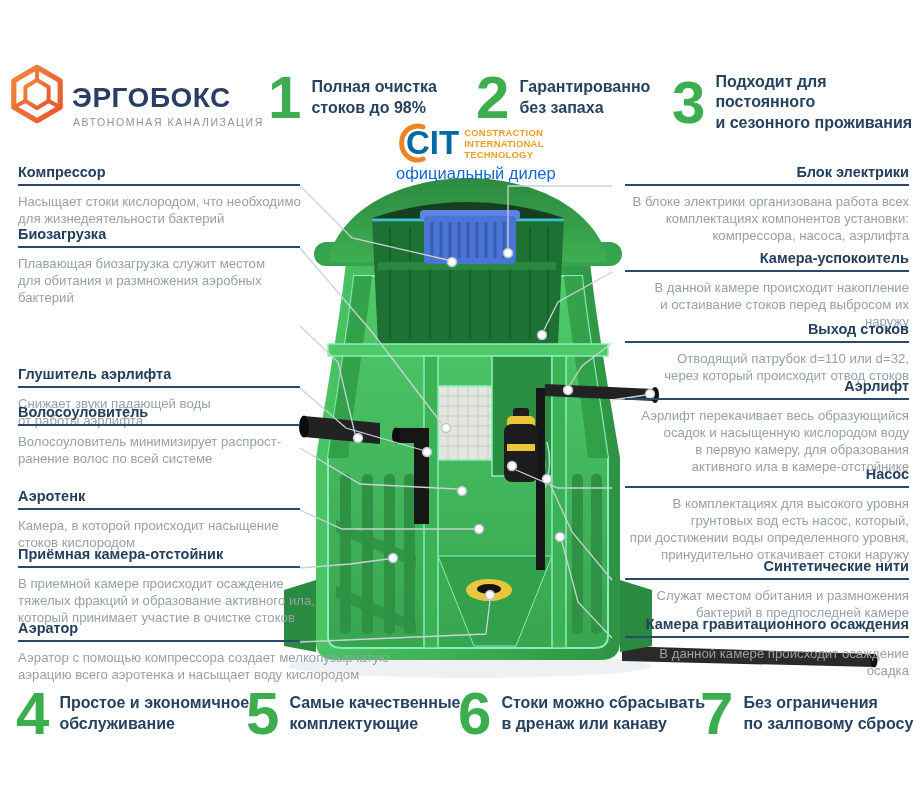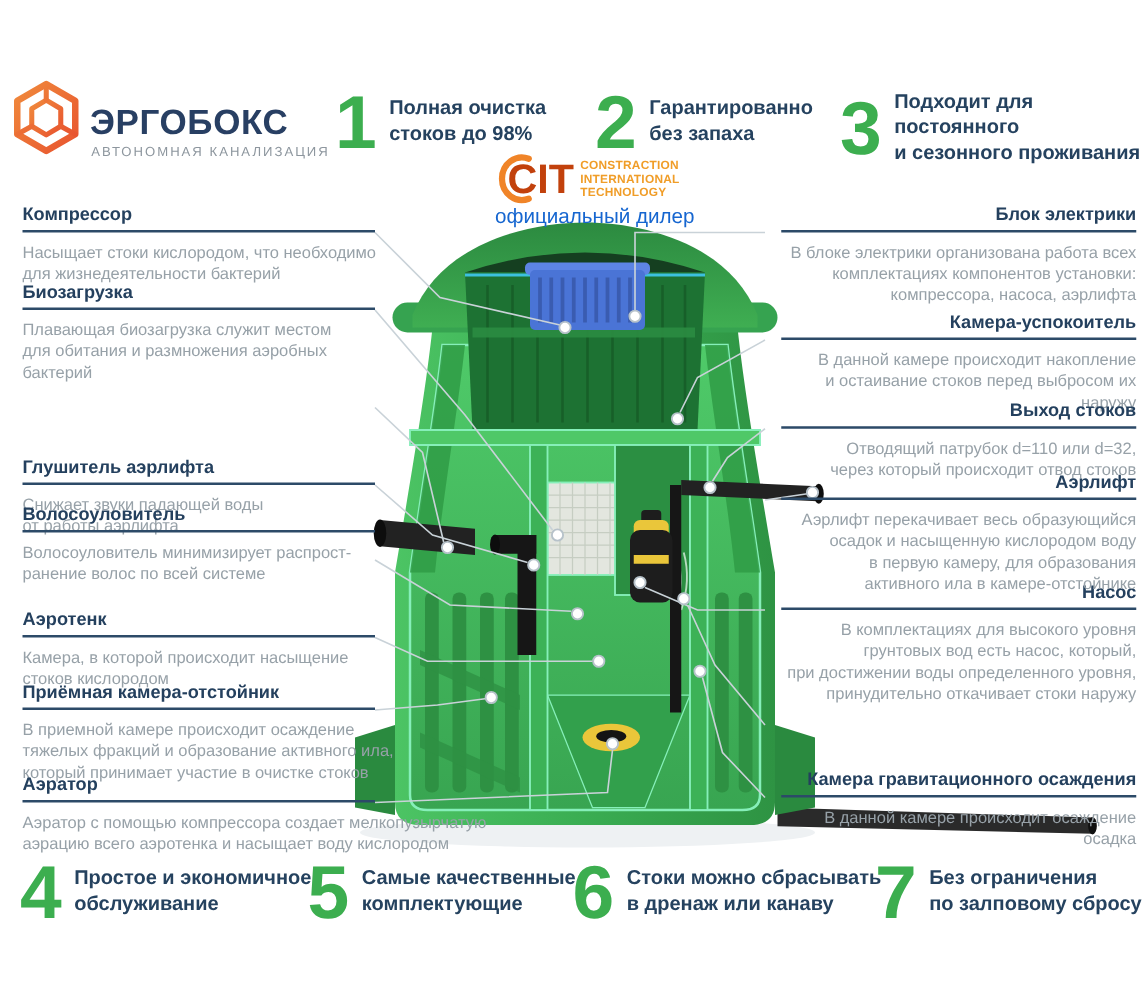--- a/index.html
+++ b/index.html
@@ -7,21 +7,21 @@
 
   
   .logo{position:absolute;left:8px;top:60px;width:240px;height:78px;}
   .logo-icon{position:absolute;left:0;top:2px;}
   .logo-title{position:absolute;left:64px;top:22px;font-size:28px;font-weight:bold;color:#283f63;letter-spacing:.5px;}
   .logo-sub{position:absolute;left:65px;top:56px;font-size:10.5px;color:#8d969e;letter-spacing:1.6px;white-space:nowrap;}
 
   
   .dealer{position:absolute;left:396px;top:126px;width:190px;}
   .cit-row{display:flex;align-items:flex-start;}
-  .cit-abbr{position:relative;font-size:33px;font-weight:bold;color:#c2410c;line-height:1;padding-left:10px;}
+  .cit-abbr{position:relative;font-size:33px;font-weight:bold;color:#0369a1;line-height:1;padding-left:10px;}
   .cit-swoosh{position:absolute;left:-3px;top:-4px;}
   .cit-org{margin-left:5px;margin-top:2px;font-size:9.5px;font-weight:bold;color:#f09d28;line-height:1.15;letter-spacing:.2px;}
   .dealer-label{margin-top:3px;font-size:16.5px;color:#1666d0;}
 
   
   .feature{position:absolute;display:flex;align-items:center;gap:10px;}
   .f-num{font-size:60px;font-weight:bold;color:#3cae4f;line-height:.85;}
   .f-text{font-size:16px;font-weight:bold;color:#25425f;line-height:1.28;white-space:pre-line;}
   #tf1{left:268px;top:72px}#tf2{left:476px;top:72px}#tf3{left:672px;top:72px}
   #bf4{left:16px;top:688px}#bf5{left:246px;top:688px}#bf6{left:458px;top:688px}#bf7{left:700px;top:688px}
@@ -339,20 +339,25 @@
 при достижении воды определенного уровня,
 принудительно откачивает стоки наружу</div>
   </div>
   <div class="callout right" id="rc3">
     <div class="c-title">Аэрлифт</div>
     <div class="c-desc">Аэрлифт перекачивает весь образующийся
 осадок и насыщенную кислородом воду
 в первую камеру, для образования
 активного ила в камере-отстойнике</div>
   </div>
+  <div class="callout right" id="rc5">
+    <div class="c-title">Синтетические нити</div>
+    <div class="c-desc">Служат местом обитания и размножения
+бактерий в предпоследней камере</div>
+  </div>
   <div class="callout right" id="rc6">
     <div class="c-title">Камера гравитационного осаждения</div>
     <div class="c-desc">В данной камере происходит осаждение осадка</div>
   </div>
 
   <div class="feature" id="bf4">
     <div class="f-num">4</div>
     <div class="f-text">Простое и экономичное
 обслуживание</div>
   </div>

